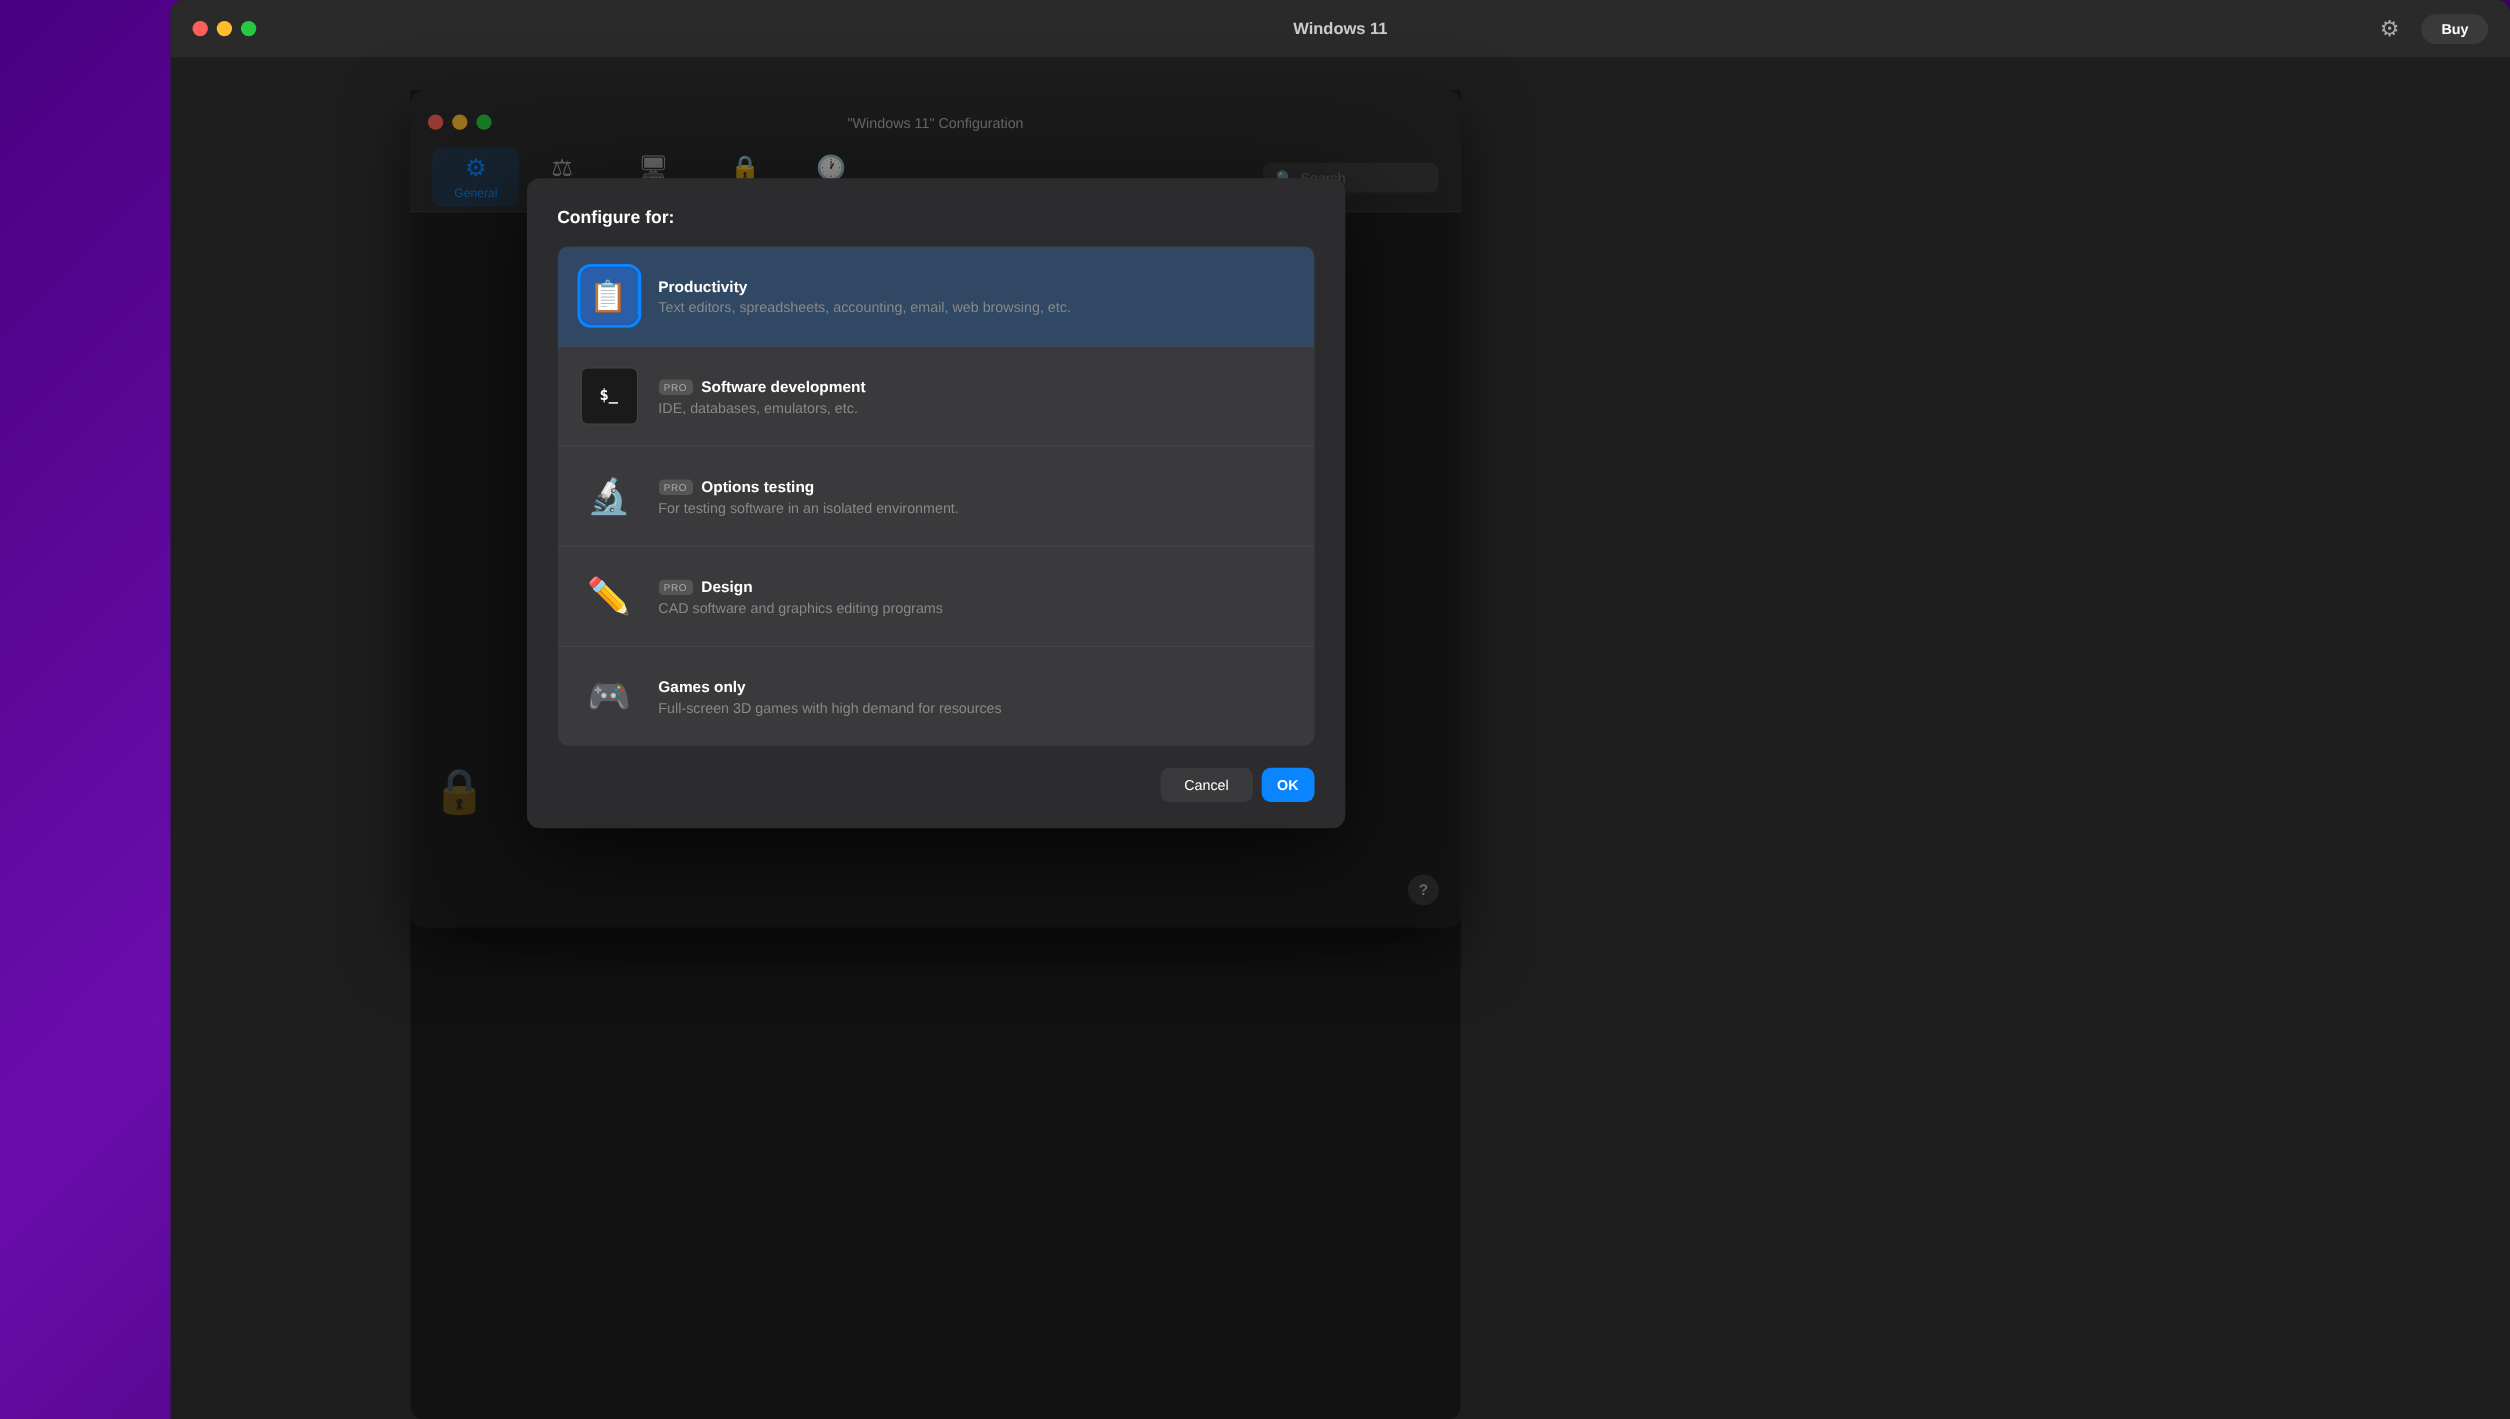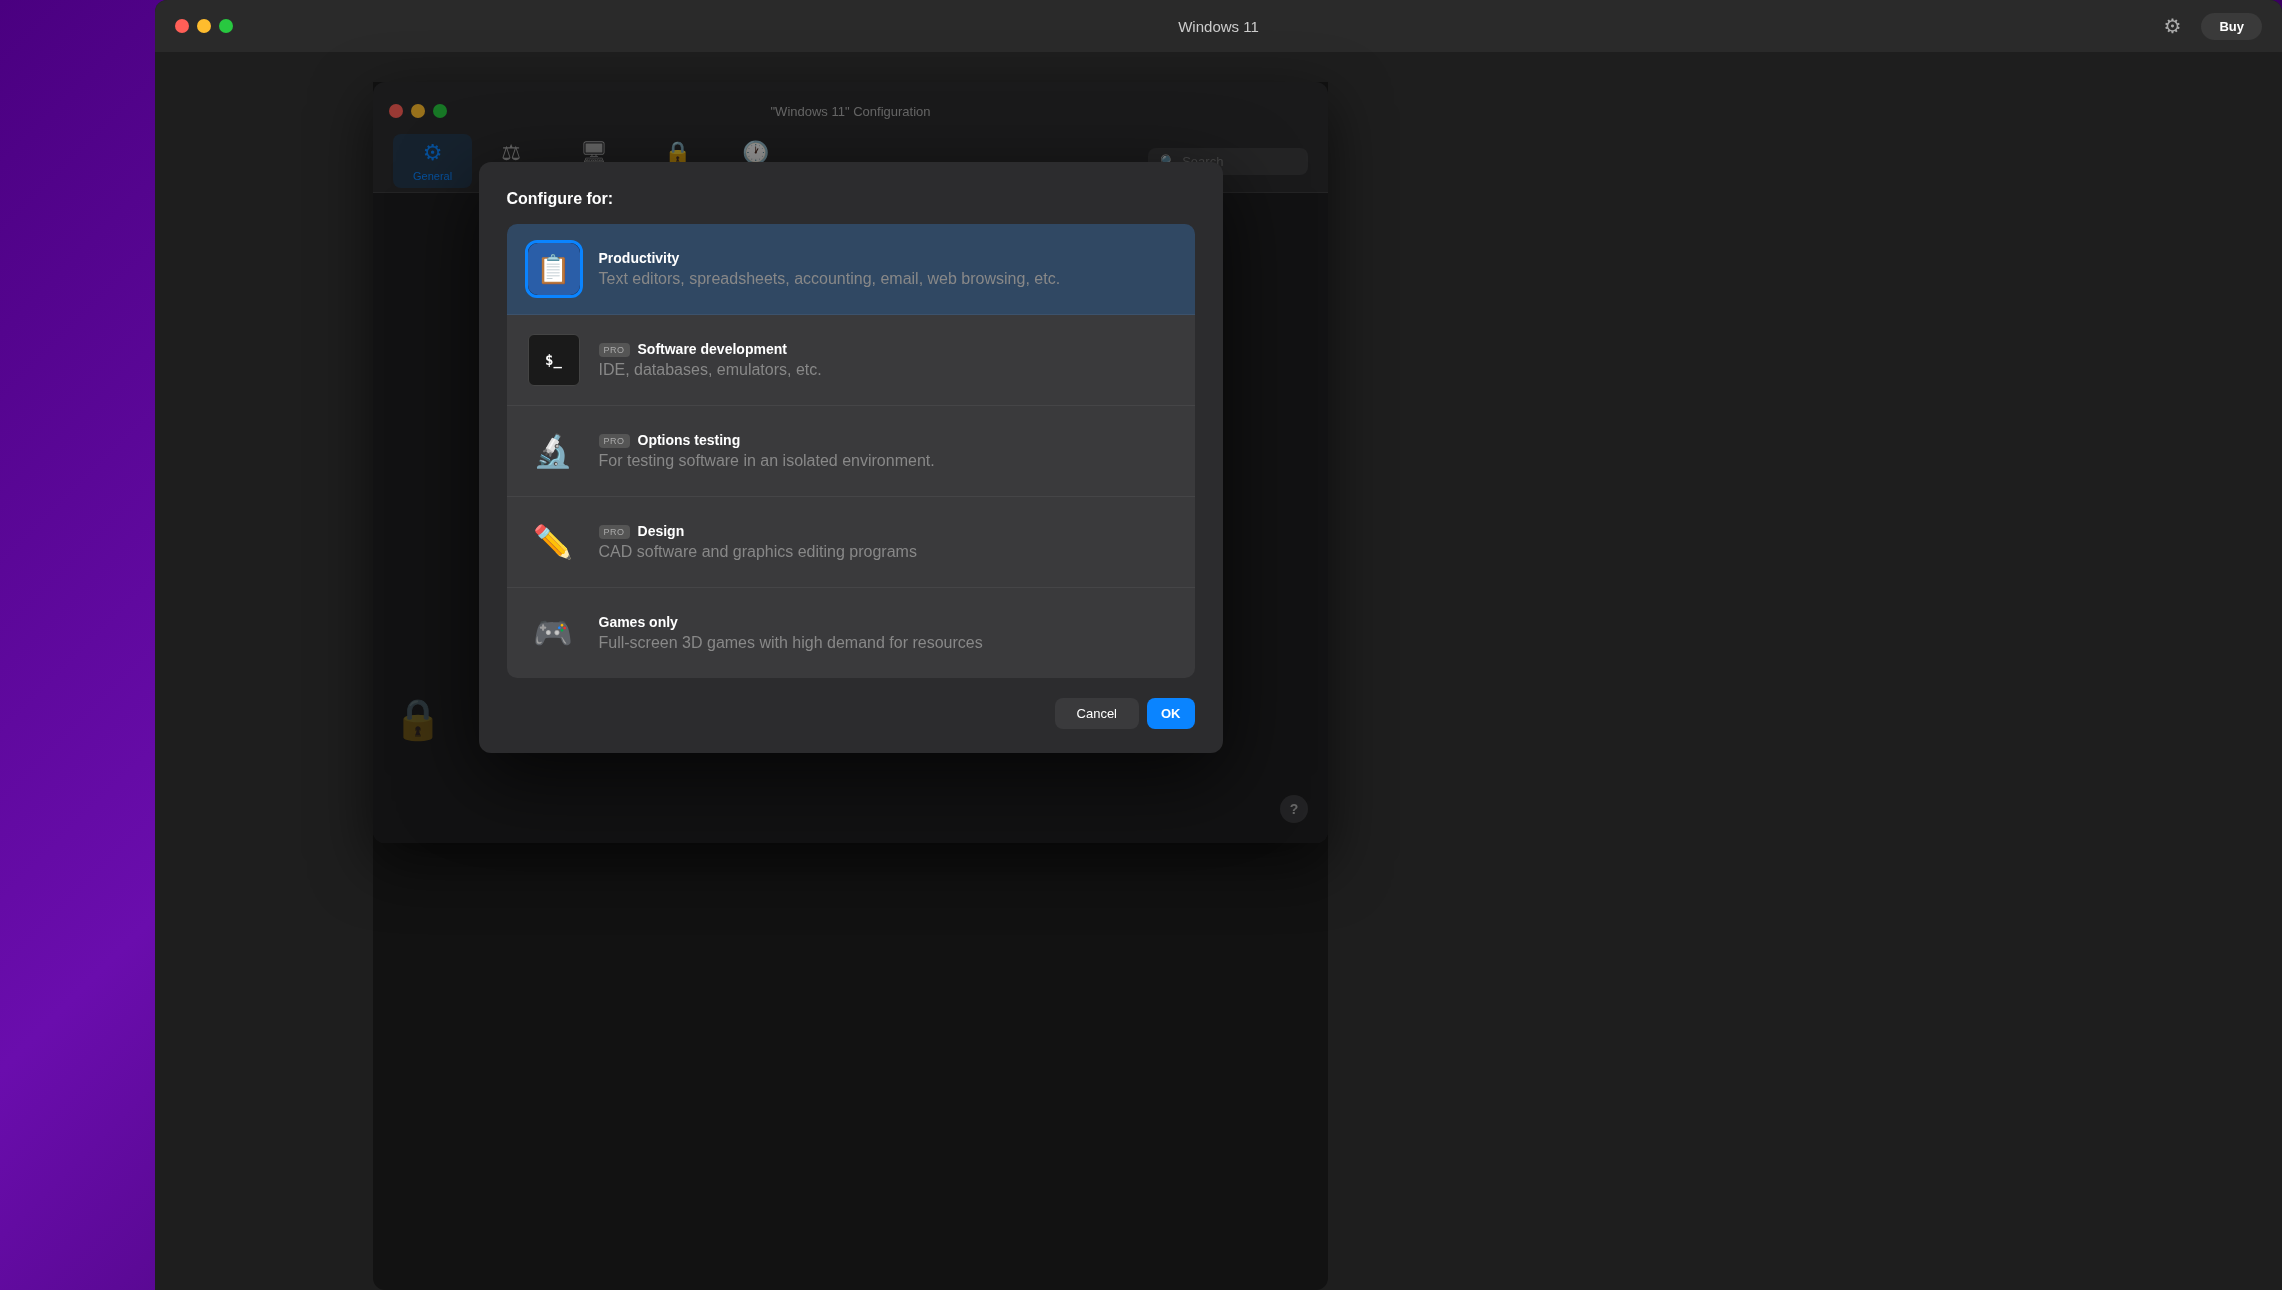--- a/index.html
+++ b/index.html
@@ -51,21 +51,21 @@
     .tl-close { background: #ff5f57; }
     .tl-min { background: #febc2e; }
     .tl-max { background: #28c840; }
 
     .title-text {
       position: absolute;
       left: 50%;
       transform: translateX(-50%);
       color: #cccccc;
       font-size: 15px;
-      font-weight: 400;
+      font-weight: 700;
       text-align: right;
     }
 
     .title-bar-right {
       display: flex;
       align-items: center;
       gap: 12px;
     }
 
     .gear-btn {
@@ -298,21 +298,21 @@
       letter-spacing: 0.5px;
     }
 
     .option-name {
       font-size: 14px;
       font-weight: 600;
       color: #ffffff;
     }
 
     .option-desc {
-      font-size: 16px;
+      font-size: 13px;
       color: #888888;
     }
 
     
     .modal-buttons {
       display: flex;
       justify-content: flex-end;
       gap: 8px;
       margin-top: 20px;
     }

